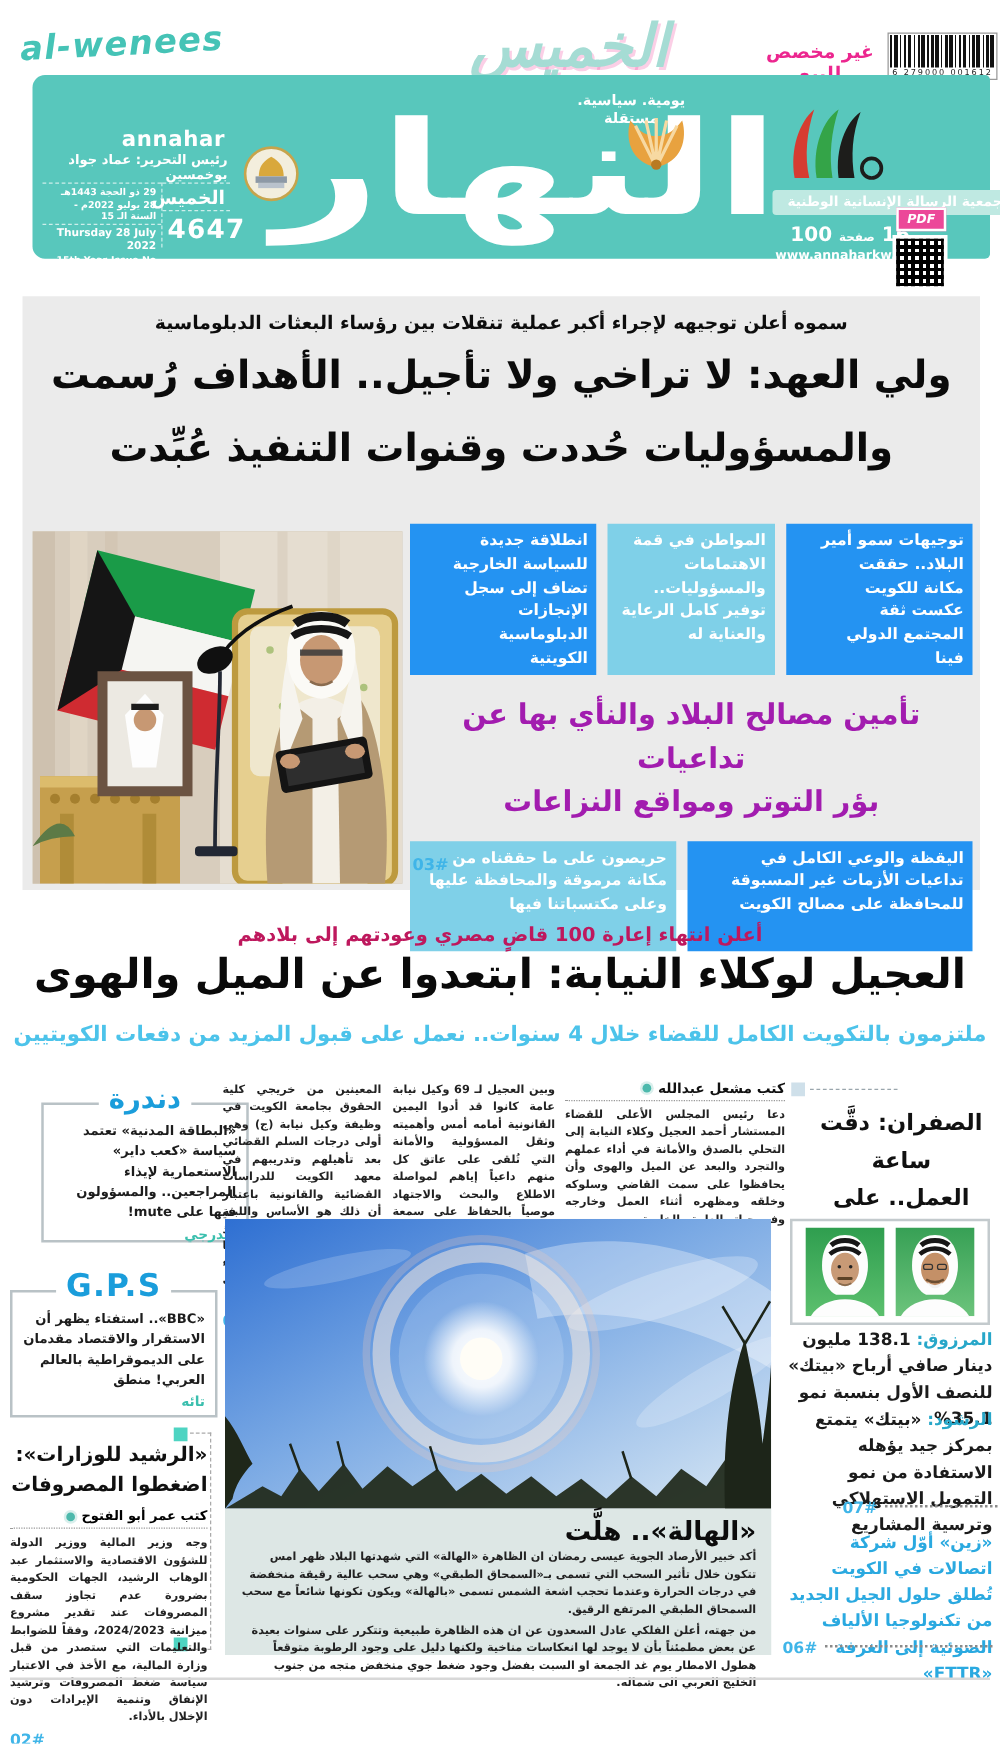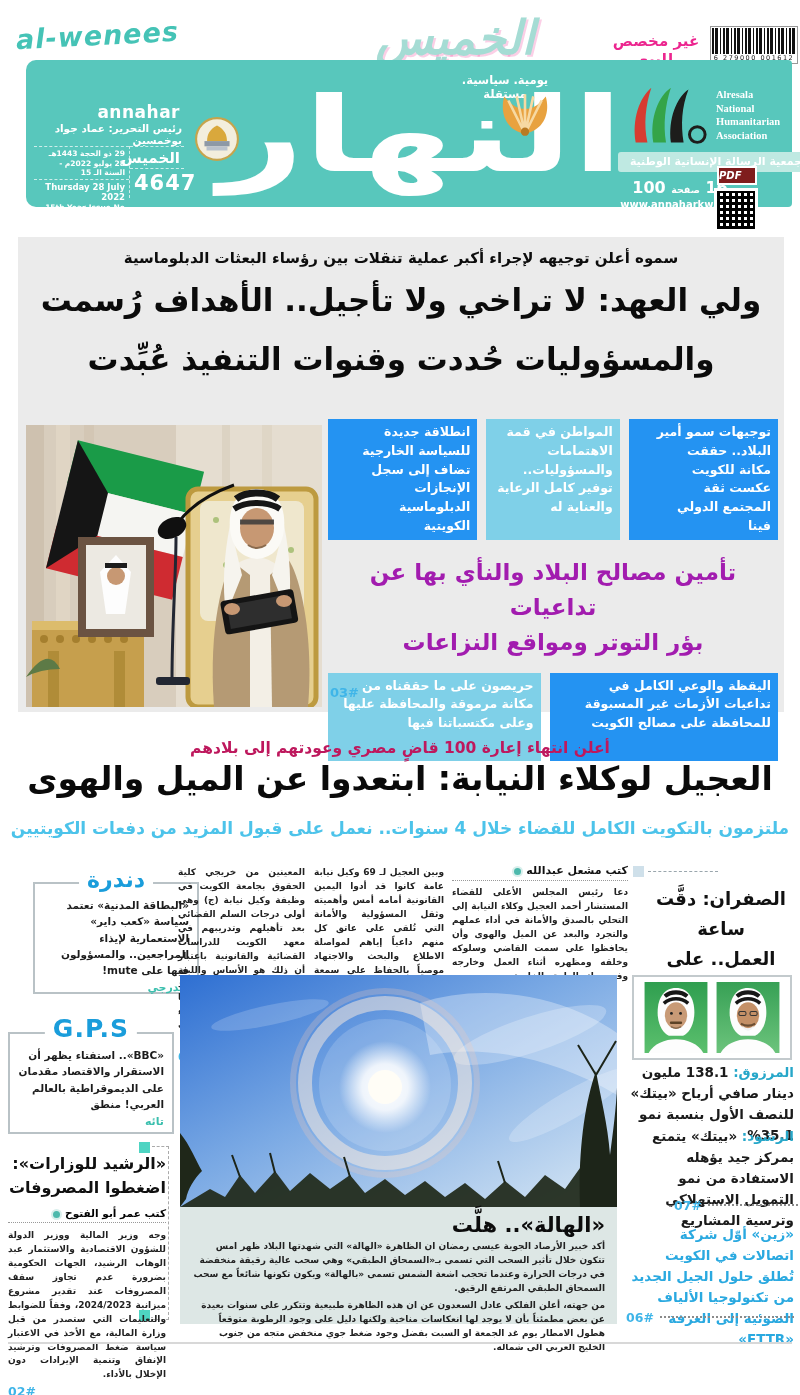--- a/index.html
+++ b/index.html
@@ -32,21 +32,21 @@
   .hij{font-size:7.5px;line-height:9.5px;text-align:right;}
   .endate{font-size:8.5px;line-height:10.5px;text-align:right;}
   .dayname{font-size:15px;text-align:center;padding-top:2px;}
   .issue{font-size:21px;text-align:center;letter-spacing:1px;}
   .alr-logo{left:596px;top:24px;width:88px;height:64px;}
   .alr-en{left:664px;top:28px;width:104px;font-family:"Liberation Serif","DejaVu Serif",serif;font-weight:bold;font-size:10.5px;line-height:13.5px;color:#fff;text-align:left;padding-left:26px;box-sizing:border-box;}
   .alr-pill{left:592px;top:92px;width:196px;height:20px;background:#bfe9e2;border-radius:3px;line-height:20px;text-align:center;font-size:11px;font-weight:bold;color:#fff;}
   .pages{left:592px;top:118px;width:124px;text-align:center;color:#fff;font-weight:bold;}
   .pages .n{font-size:16px;} .pages .w{font-size:9.5px;}
   .site{left:592px;top:139px;width:124px;font-size:10px;font-weight:bold;text-align:center;color:#fff;}
-  .pdf{left:691px;top:106px;width:36px;height:15px;background:#7f1d1d;border:2px solid #fff;color:#fff;font-size:10px;font-style:italic;font-weight:bold;line-height:15px;text-align:left;}
+  .pdf{left:691px;top:106px;width:36px;height:15px;background:#ec4899;border:2px solid #fff;color:#fff;font-size:10px;font-style:italic;font-weight:bold;line-height:15px;text-align:center;}
   .qr{left:688px;top:128px;width:44px;height:44px;background:#fff;padding:3px;box-sizing:border-box;z-index:5;}
   .qr-inner{width:100%;height:100%;background:repeating-linear-gradient(0deg,#000 0 3px,transparent 3px 6px),repeating-linear-gradient(90deg,#000 0 3px,#fff 3px 6px);}
 
   
   #lead{left:18px;top:237px;width:766px;height:475px;background:#ebebeb;}
   .lead-kicker{top:12px;left:0;width:100%;text-align:center;font-size:15px;font-weight:bold;color:#0d0d0d;}
   .lead-head{top:34px;left:0;width:100%;text-align:center;font-size:31px;line-height:59px;font-weight:bold;color:#0b0b0b;letter-spacing:-.5px;}
   .lead-photo{left:8px;top:188px;width:296px;height:282px;overflow:hidden;background:#d8cdbd;}
   .lead-right{left:310px;top:182px;width:450px;}
   .hlrow{display:flex;flex-direction:row-reverse;gap:9px;}
@@ -155,26 +155,20 @@
         <div class="dcell issue">4647</div>
       </div>
     </div>
     <div class="abs alr-logo">
       <svg viewBox="0 0 90 62" width="88" height="64">
         <path d="M14,58 C10,34 18,12 30,2 C24,20 22,40 26,58 Z" fill="#d63c31"></path>
         <path d="M32,58 C28,32 38,10 50,2 C44,20 42,40 45,58 Z" fill="#34a448"></path>
         <path d="M50,58 C47,34 56,12 68,4 C61,22 60,40 63,58 Z" fill="#1d1d1b"></path>
         <circle cx="77" cy="50" r="8" fill="none" stroke="#1d1d1b" stroke-width="3"></circle>
       </svg>
-    </div>
-    <div class="abs alr-en">
-      <div>Alresala</div>
-      <div>National</div>
-      <div>Humanitarian</div>
-      <div>Association</div>
     </div>
     <div class="abs alr-pill rtl">جمعية الرسالة الإنسانية الوطنية</div>
     <div class="abs pages rtl">
       <span class="n">16</span>
       <span class="w">صفحة</span>
       <span class="n">100</span>
       <span class="w">فلس</span>
     </div>
     <div class="abs site">www.annaharkw.com</div>
     <div class="abs pdf">PDF</div>

